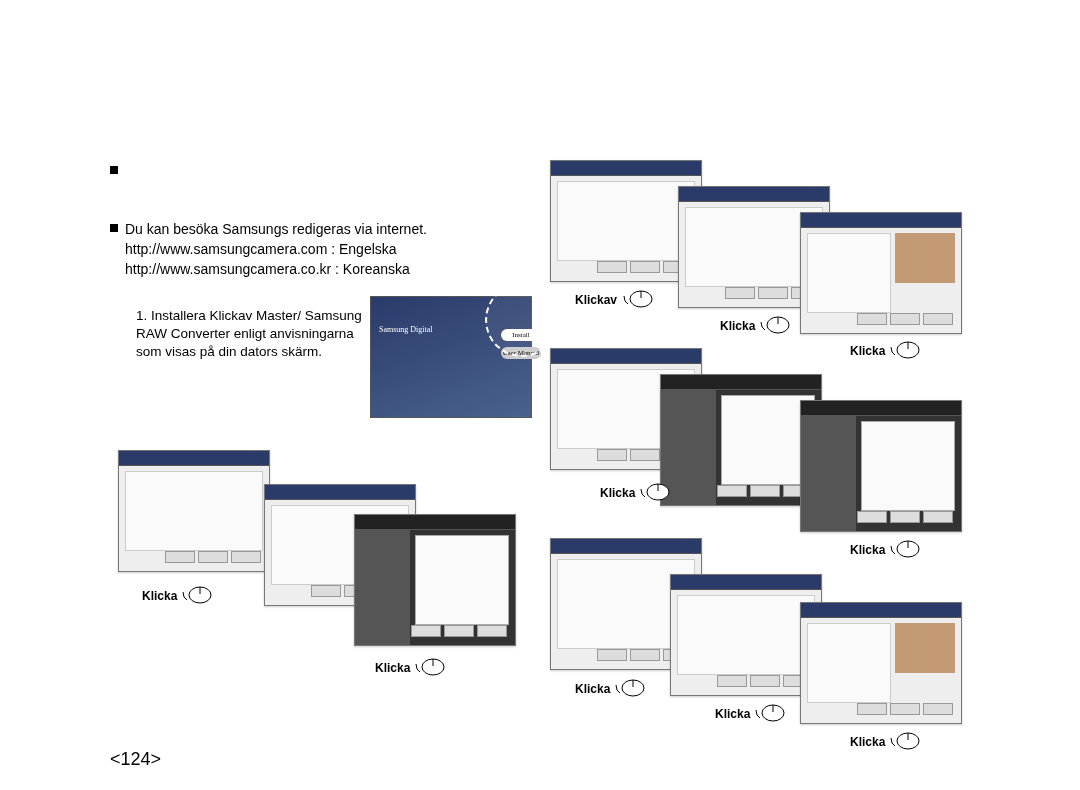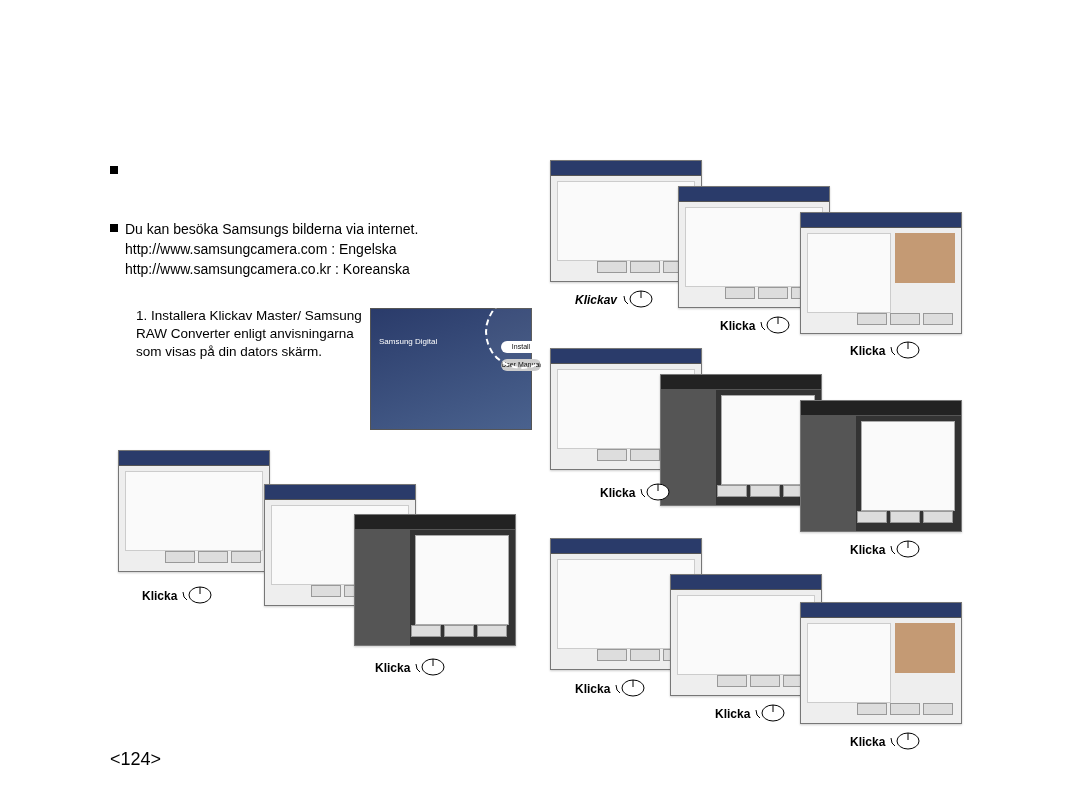--- a/index.html
+++ b/index.html
@@ -96,24 +96,25 @@
   .pagenum {
     position: absolute;
     left: 110px;
     bottom: 20px;
     font-size: 18px;
   }
 
   
   .promo {
     position: absolute;
-    left: 370px; top: 308px;
+    left: 370px; top: 296px;
     width: 160px; height: 120px;
     background: linear-gradient(160deg, #2a3b6a 0%, #4a628e 100%);
     border: 1px solid #555;
+    font-family: Liberation Serif, serif;
   }
   .promo::after {
     content: "";
     position: absolute;
     right: -28px; top: -14px;
     width: 70px; height: 70px;
     border-radius: 50%;
     border: 2px dashed #fff;
     background: rgba(255,255,255,.05);
   }
@@ -140,21 +141,21 @@
 </style>
 </head>
 <body>
 
 <div class="page">
 
 
   <div class="bullet b1"></div>
 
   <div class="bullet b2"></div>
-  <div class="para para2">Du kan besöka Samsungs bilderna via internet.</div>
+  <div class="para para2">Du kan besöka Samsungs redigeras via internet.</div>
   <div class="para link1">http://www.samsungcamera.com : Engelska</div>
   <div class="para link2">http://www.samsungcamera.co.kr : Koreanska</div>
 
   <div class="para step1">
     <span style="font-weight:normal;">1.</span>
     <span>Installera Klickav Master/ Samsung RAW Converter enligt anvisningarna som visas på din dators skärm.</span>
   </div>
 
   <div class="promo">
     <div class="txt">Samsung Digital</div>
@@ -206,21 +207,21 @@
       <div class="inner"></div>
     <div class="btnrow"><span></span><span></span><span></span></div>
   </div>
   <div class="thumb" style="left:800px; top:212px; width:160px; height:120px;">
     <div class="bar"></div>
     <div style="position:absolute;right:6px;top:20px;width:60px;height:50px;background:#c49a74;"></div>
     <div class="inner" style="right:70px;"></div>
     <div class="btnrow"><span></span><span></span><span></span></div>
   </div>
 
-  <div class="klicka" style="left:575px; top:293px;font-style:italic;">Klickav</div>
+  <div class="klicka" style="left:575px; top:293px;">Klickav</div>
   <div class="mouse" style="left:623px; top:289px;">
     <svg viewBox="0 0 32 20">
         <ellipse cx="18" cy="10" rx="11" ry="8" fill="#fff" stroke="#000" stroke-width="1"></ellipse>
         <path d="M18 2 v7" stroke="#000"></path>
         <path d="M5 15 q-4 -2 -4 -8" stroke="#000" fill="none"></path>
       </svg>
   </div>
   <div class="klicka" style="left:720px; top:319px;">Klicka</div>
   <div class="mouse" style="left:760px; top:315px;">
     <svg viewBox="0 0 32 20">

